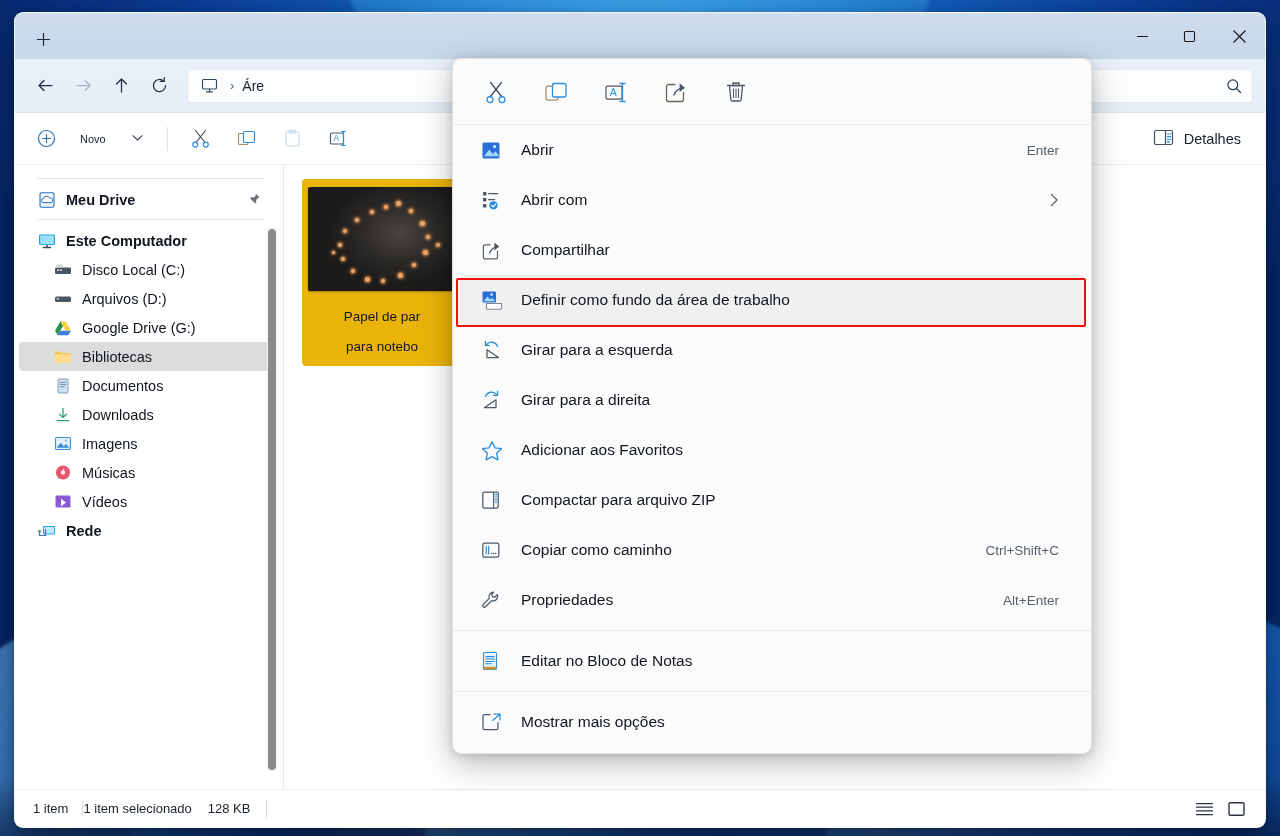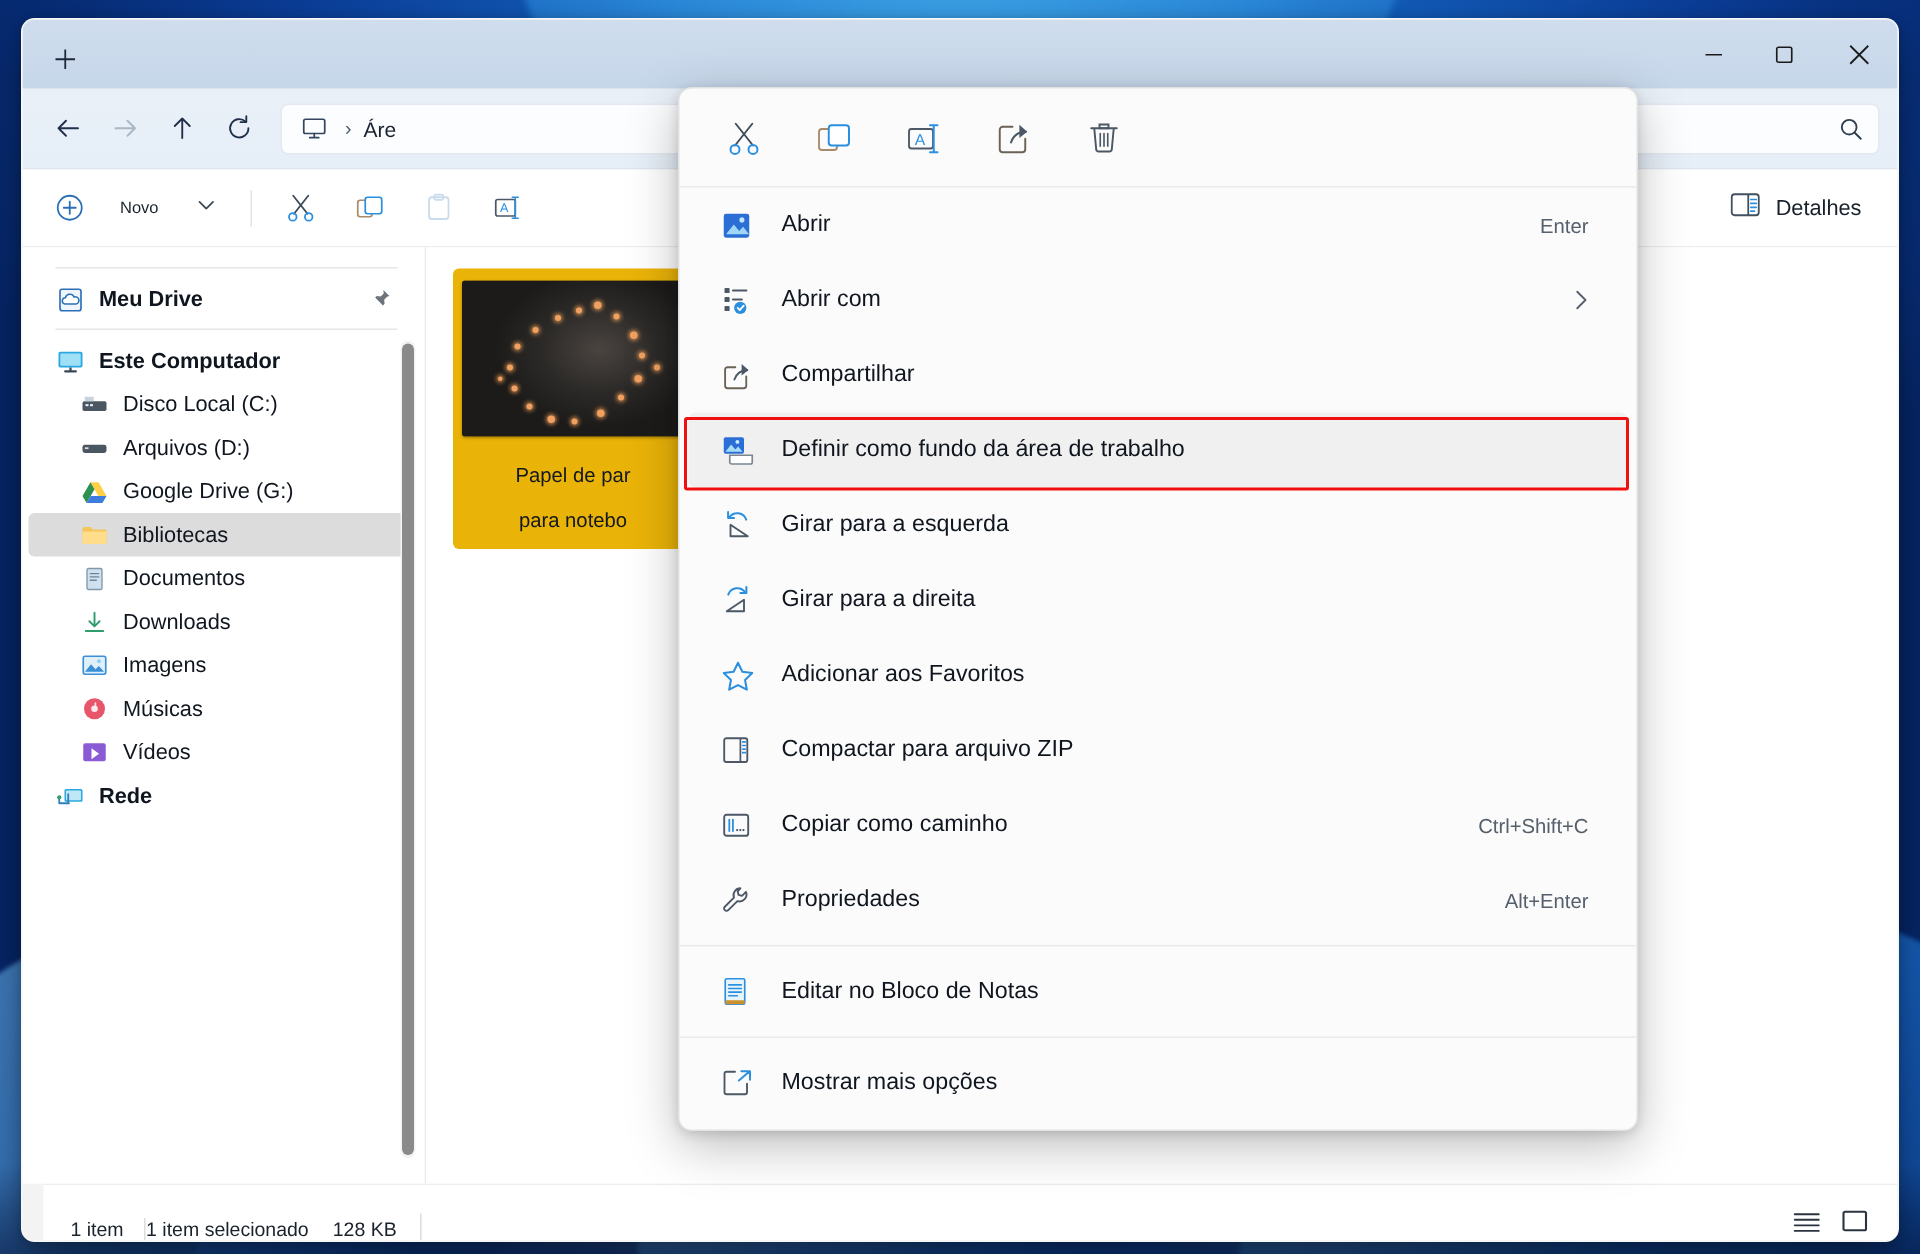--- a/index.html
+++ b/index.html
@@ -249,23 +249,23 @@
   .file-name {
     font-size: 13.5px; color: #121820; text-align: center;
     line-height: 1.5; width: 100%;
     white-space: nowrap; overflow: hidden;
   }
 
   
   .statusbar {
     height: 38px; background: #ffffff;
     border-top: 1px solid #ededed;
-    display: flex; align-items: flex-end;
+    display: flex; align-items: center;
     padding: 0 14px 0 18px; gap: 0; flex: 0 0 auto;
-    font-size: 13px; color: #1a222c; margin-left: 14px;
+    font-size: 13px; color: #1a222c;
   }
   .status-cell { padding: 0 14px 0 0; }
   .status-cell.second { border-left: 1px solid #dcdcdc; padding-left: 0; }
   .status-cell.sizecell { padding-left: 2px; }
   .status-end { border-left: 1px solid #dcdcdc; height: 18px; margin-left: 2px; }
   .statusbar .spacer { flex: 1 1 auto; }
   .viewbtn {
     width: 30px; height: 26px; display: flex; align-items: center; justify-content: center;
     color: #2a3340; margin-left: 2px;
   }

